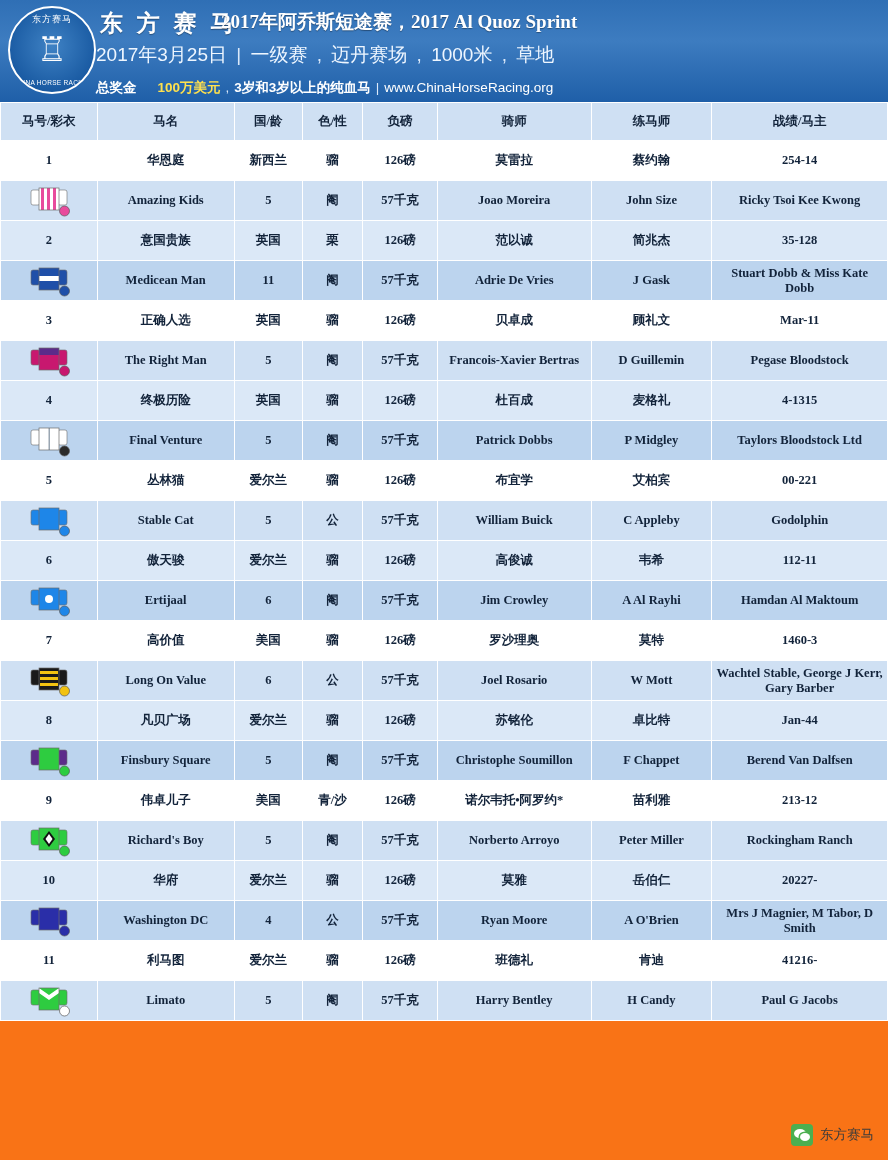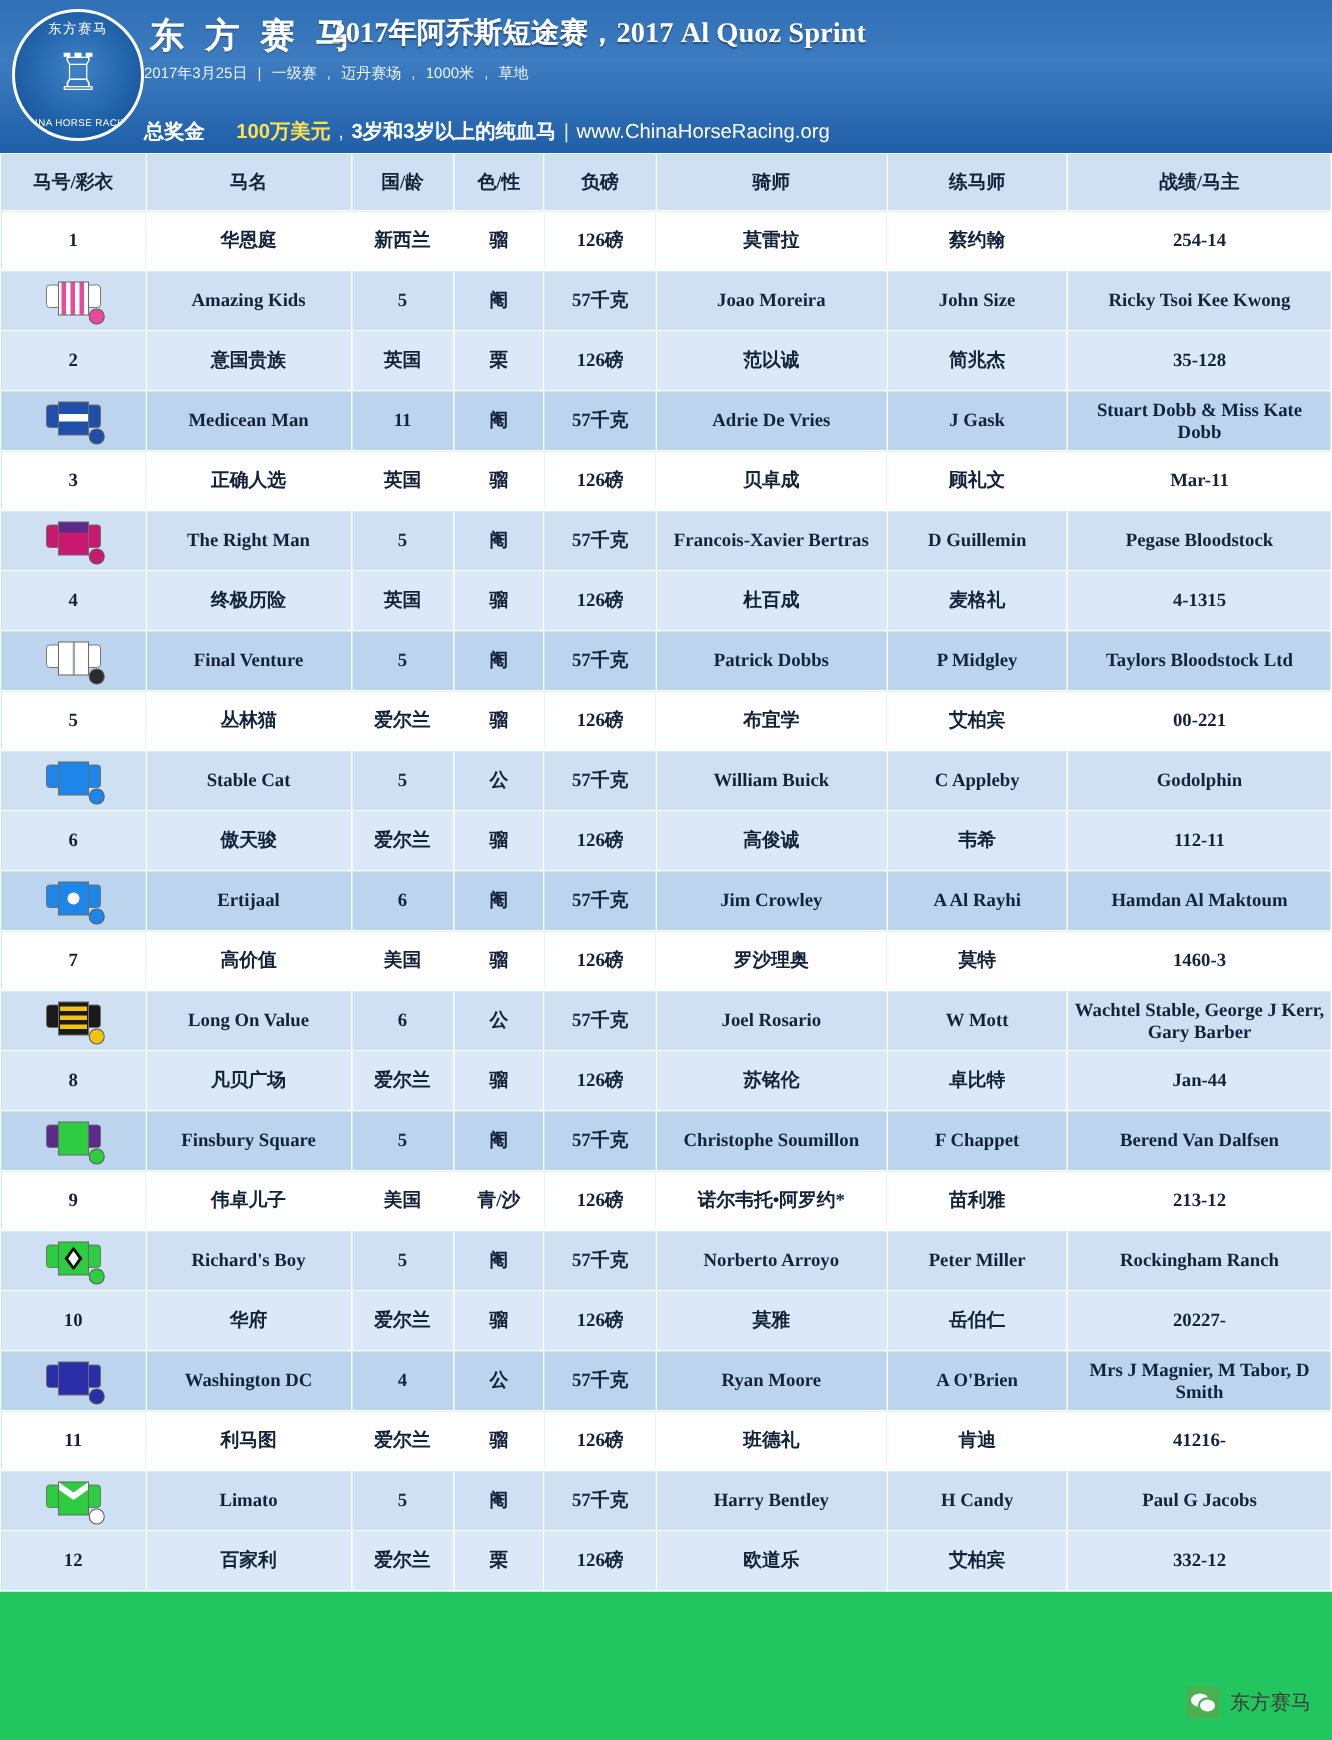--- a/index.html
+++ b/index.html
@@ -4,21 +4,21 @@
 <style>
   * { box-sizing: border-box; }
   html, body {
     margin: 0; padding: 0;
     background: #ffffff;
     font-family: "Liberation Serif", "DejaVu Serif", serif;
   }
   .page {
     width: 888px; height: 1160px;
     position: relative;
-    background: #22c55e;
+    background: #f97316;
     overflow: hidden;
   }
 
   
   .header {
     position: relative;
     width: 888px;
     height: 102px;
     background: linear-gradient(to bottom, #2f6fb5 0%, #3d7cc0 40%, #1f5fa8 100%);
     background-color: #2f72b8;
@@ -63,21 +63,21 @@
   .title-en {
     position: absolute;
     left: 221px; top: 9px;
     font-size: 19px; font-weight: bold;
     color: #ffffff;
     text-shadow: 0 1px 1px rgba(0,0,0,.35);
   }
   .subline {
     position: absolute;
     left: 96px; top: 42px;
-    font-size: 10px;
+    font-size: 19px;
     color: #eef6ff;
     font-family: "Liberation Sans", sans-serif;
   }
   .subline .sep { padding: 0 4px; color: #dbe9fa; }
   .prizeline {
     position: absolute;
     left: 96px; top: 79px;
     font-size: 13.5px;
     font-weight: bold;
     color: #ffffff;
@@ -569,30 +569,20 @@
             </span>
           </td>
      <td class="name-en">Limato</td>
      <td>5</td>
      <td>阉</td>
      <td>57千克</td>
      <td class="jockey">Harry Bentley</td>
      <td class="trainer">H Candy</td>
      <td class="owner">Paul G Jacobs</td>
         </tr>
-        <tr class="row-cn alt">
-          <td class="num">12</td>
-     <td>百家利</td>
-     <td>爱尔兰</td>
-     <td>栗</td>
-     <td>126磅</td>
-     <td class="jockey">欧道乐</td>
-     <td class="trainer">艾柏宾</td>
-     <td>332-12</td>
-        </tr>
       </tbody>
   </table>
 
   <div class="footer">
     <div class="wechat-icon"></div>
     <div class="footer-text">东方赛马</div>
   </div>
 
 </div>
 

